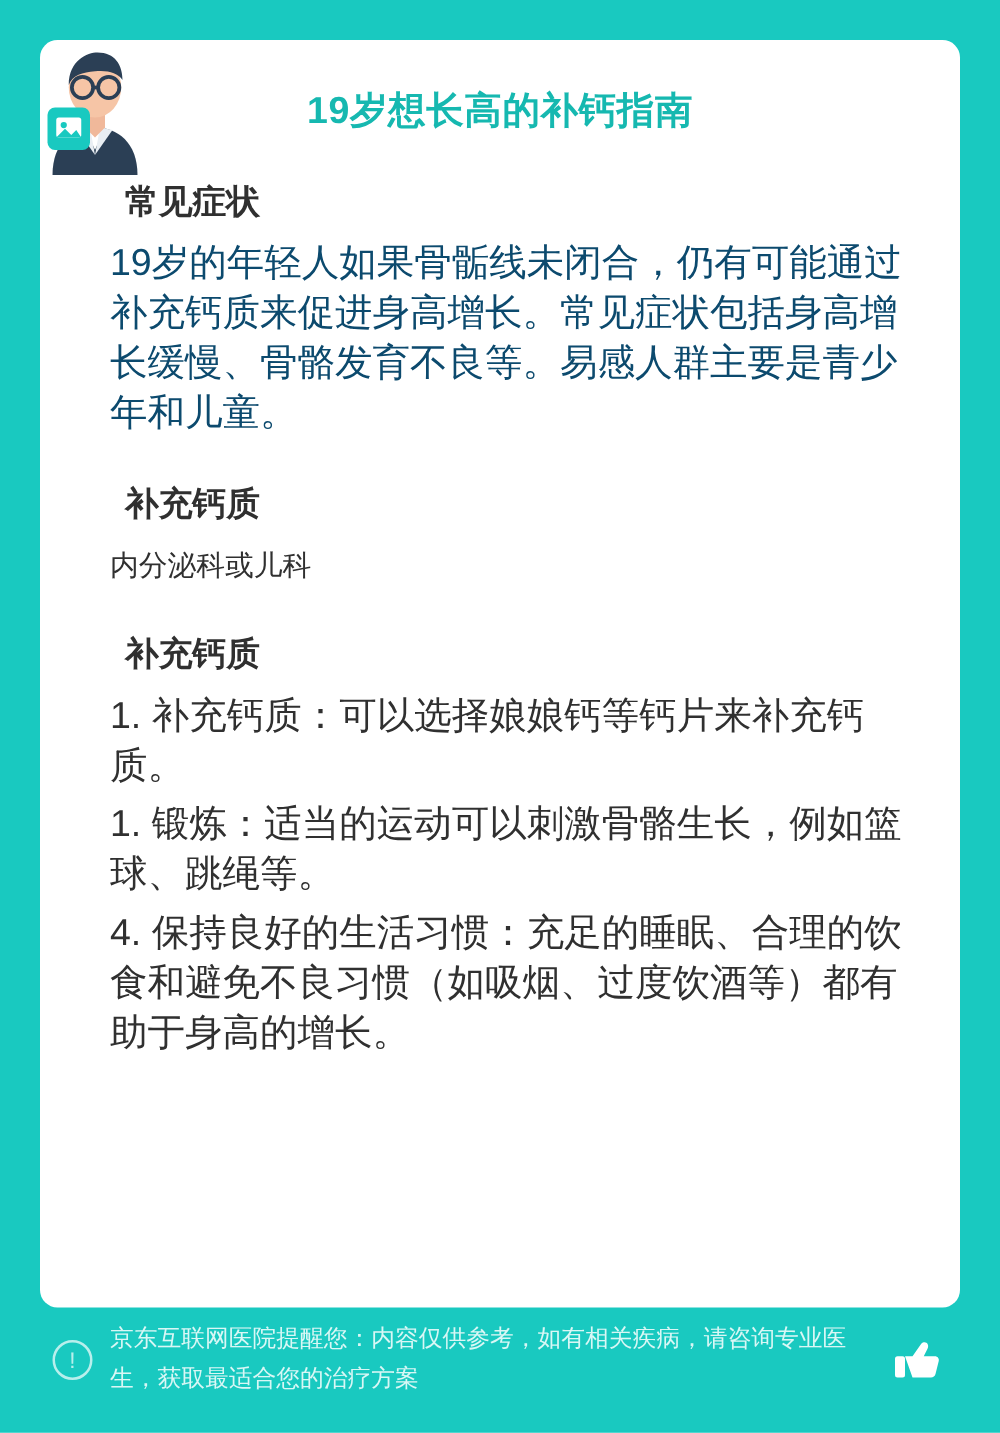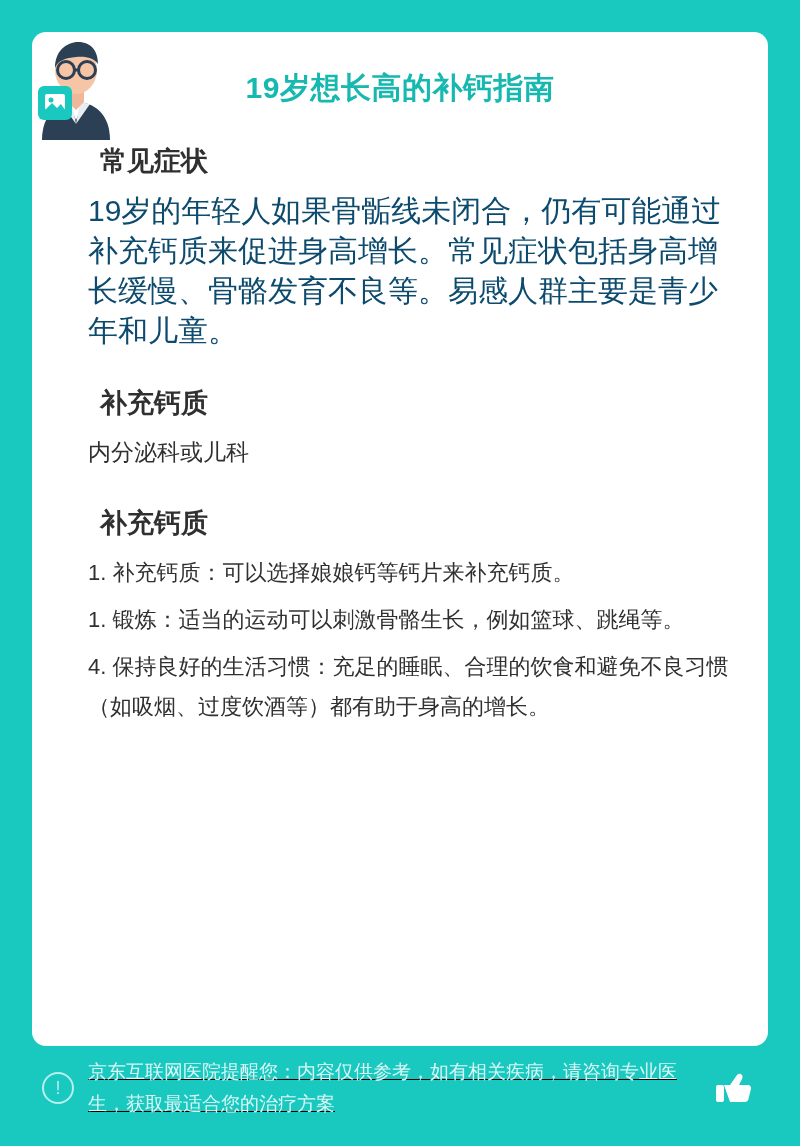--- a/index.html
+++ b/index.html
@@ -61,37 +61,36 @@
     margin: 0 0 0 28px;
     max-width: 660px;
   }
   .dept {
     font-size: 23px;
     line-height: 38px;
     color: #303030;
     margin: 0 0 0 28px;
   }
   .tip {
-    font-size: 22px;
+    font-size: 30px;
     line-height: 40px;
     color: #303030;
     margin: 7px 0 0 28px;
     max-width: 666px;
   }
   .footer {
     position: absolute;
     left: 32px;
     bottom: 0;
     width: 736px;
     height: 116px;
     display: flex;
     align-items: center;
     box-sizing: border-box;
     padding: 0 14px 0 10px;
-    text-decoration: underline;
   }
   .footer-icon {
     width: 28px;
     height: 28px;
     flex: 0 0 28px;
     border: 2px solid #b8efec;
     border-radius: 50%;
     position: relative;
     margin-right: 14px;
   }

